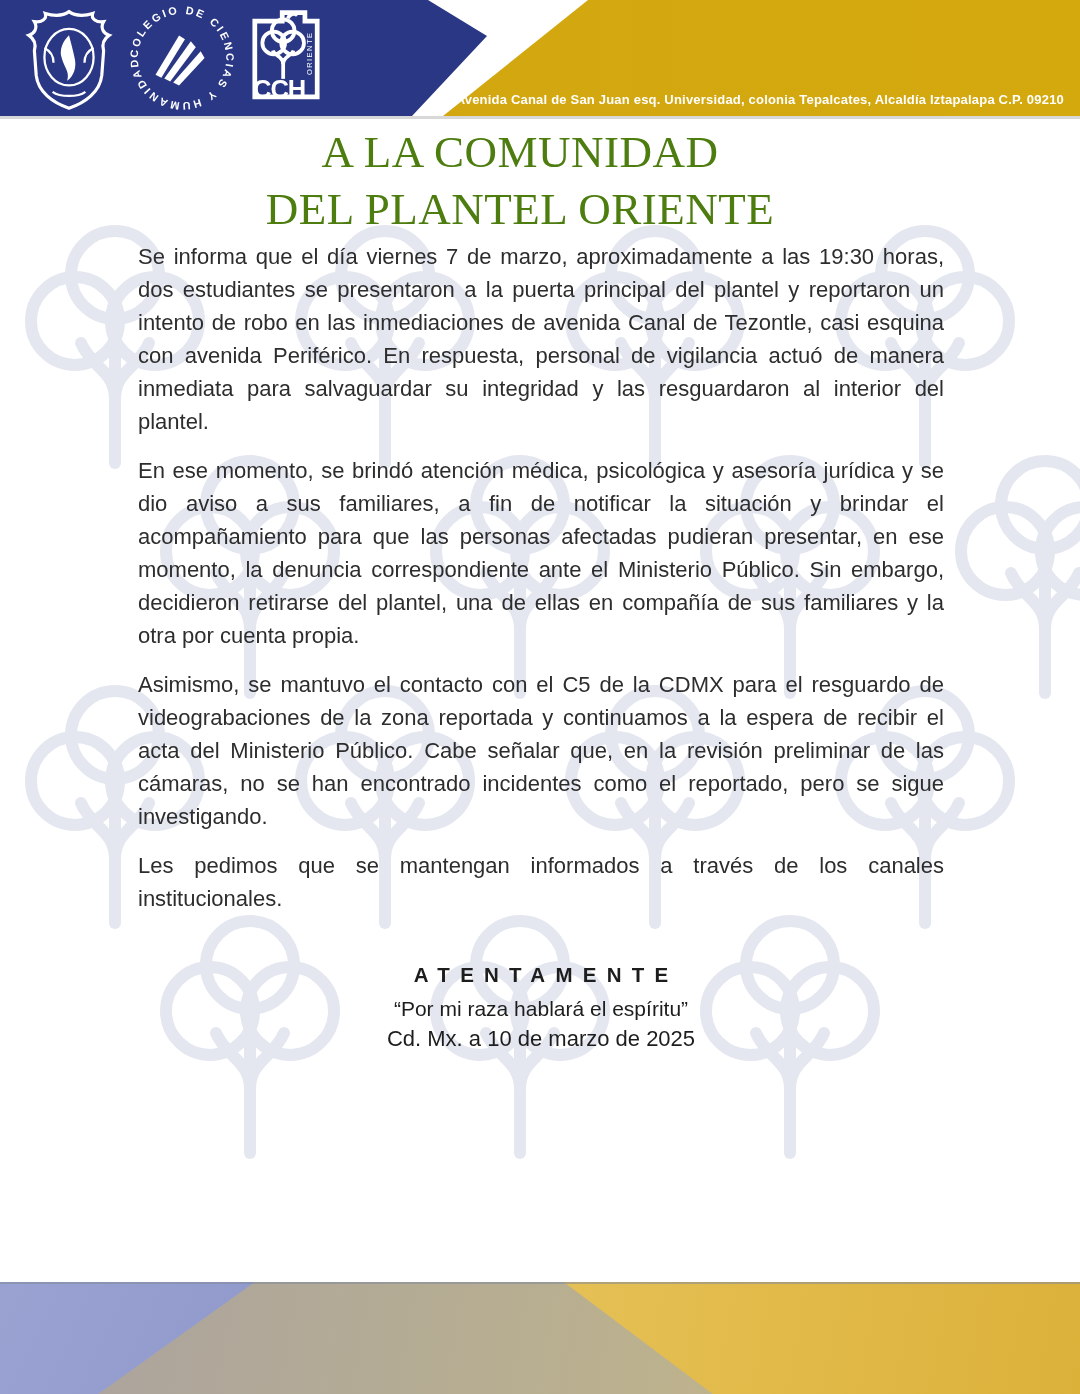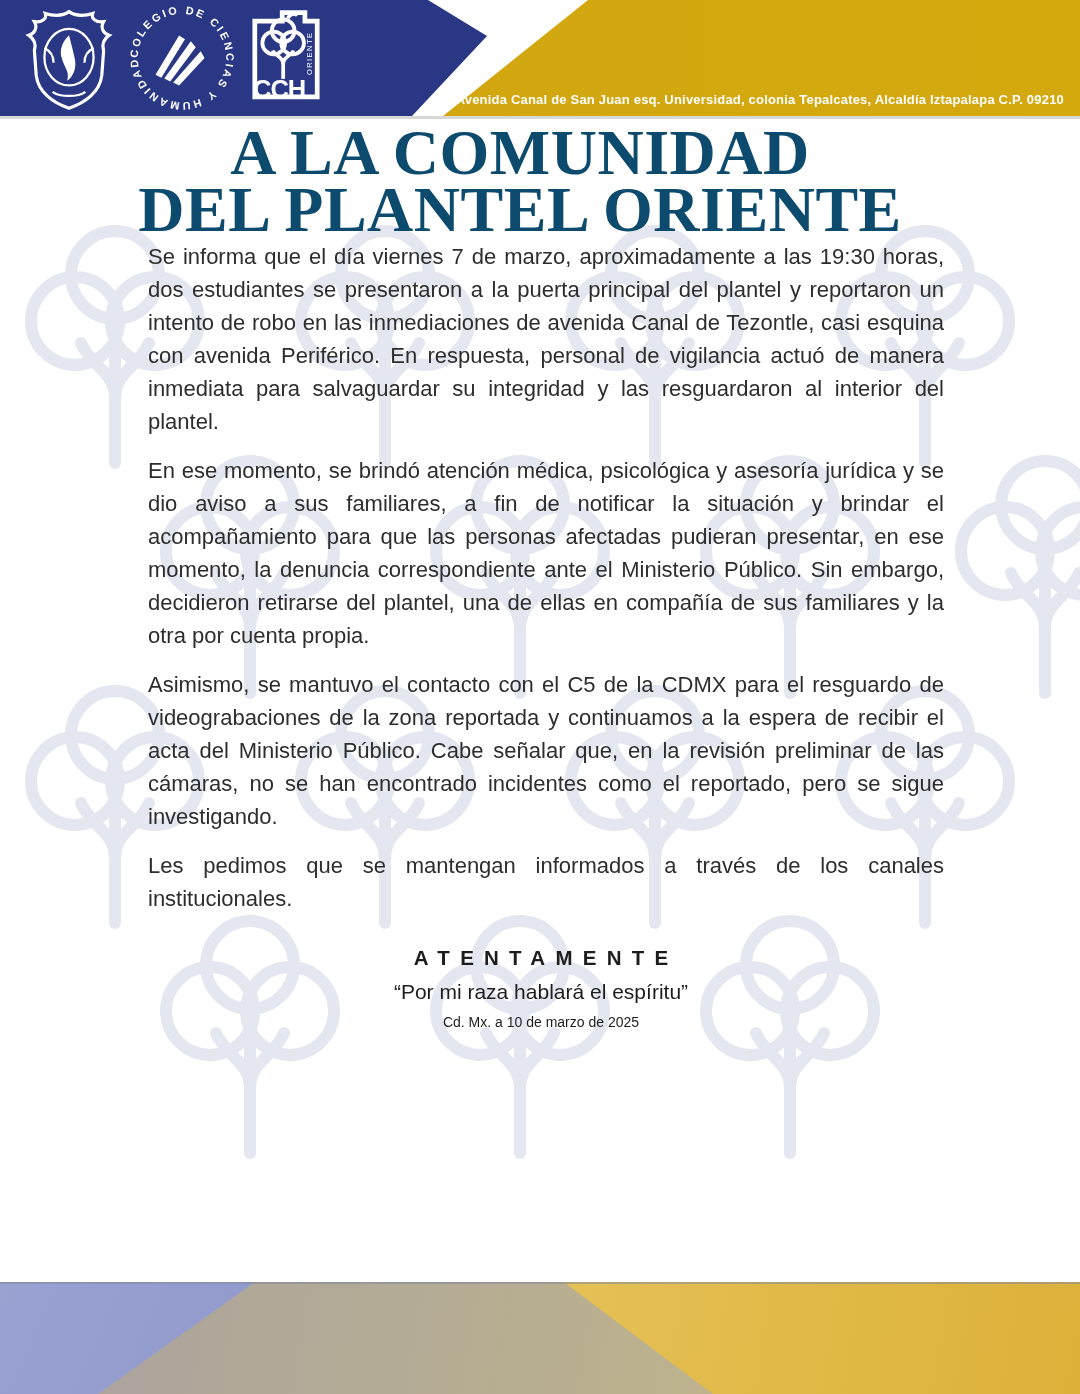--- a/index.html
+++ b/index.html
@@ -37,36 +37,36 @@
   .logo-oriente{left:244px;top:7px;width:84px;height:104px;}
 
   
   .wm{position:absolute;width:200px;height:260px;z-index:1;}
 
   
   .title{
     position:absolute;top:124px;left:0;width:1040px;z-index:10;
     text-align:center;
     font-family:"Liberation Serif", serif;
-    font-size:64px;line-height:57px;font-weight:700;
-    color:#0c4a6e;letter-spacing:.5px;
+    font-size:45px;line-height:57px;font-weight:400;
+    color:#4d7c0f;letter-spacing:.5px;
   }
 
   
   .content{position:absolute;top:240px;left:138px;width:806px;z-index:10;}
   .content p{
-    margin:0 0 16px 10px;
+    margin:0 0 16px 0;
     font-size:22px;line-height:33px;
     text-align:justify;
     color:#2d2d2d;
   }
-  .closing{margin-top:28px;text-align:center;color:#1d1d1d;}
+  .closing{margin-top:45px;text-align:center;color:#1d1d1d;}
   .closing .salutation{font-size:20.5px;font-weight:bold;letter-spacing:.5em;text-indent:.5em;line-height:30px;}
   .closing .motto{font-size:21px;line-height:30px;margin-top:4px;}
-  .closing .dateline{font-size:14px;line-height:30px;}
+  .closing .dateline{font-size:22px;line-height:30px;}
   .closing .signature{font-size:21px;font-weight:bold;letter-spacing:.3em;text-indent:.3em;line-height:32px;}
 
   
   .band{position:absolute;left:0;bottom:0;width:1080px;height:112px;z-index:20;}
   .band-gold{
     position:absolute;inset:0;
     background:linear-gradient(100deg,#eed584 0%,#e6c258 45%,#dcb13a 100%);
   }
   .band-tan{
     position:absolute;inset:0;

